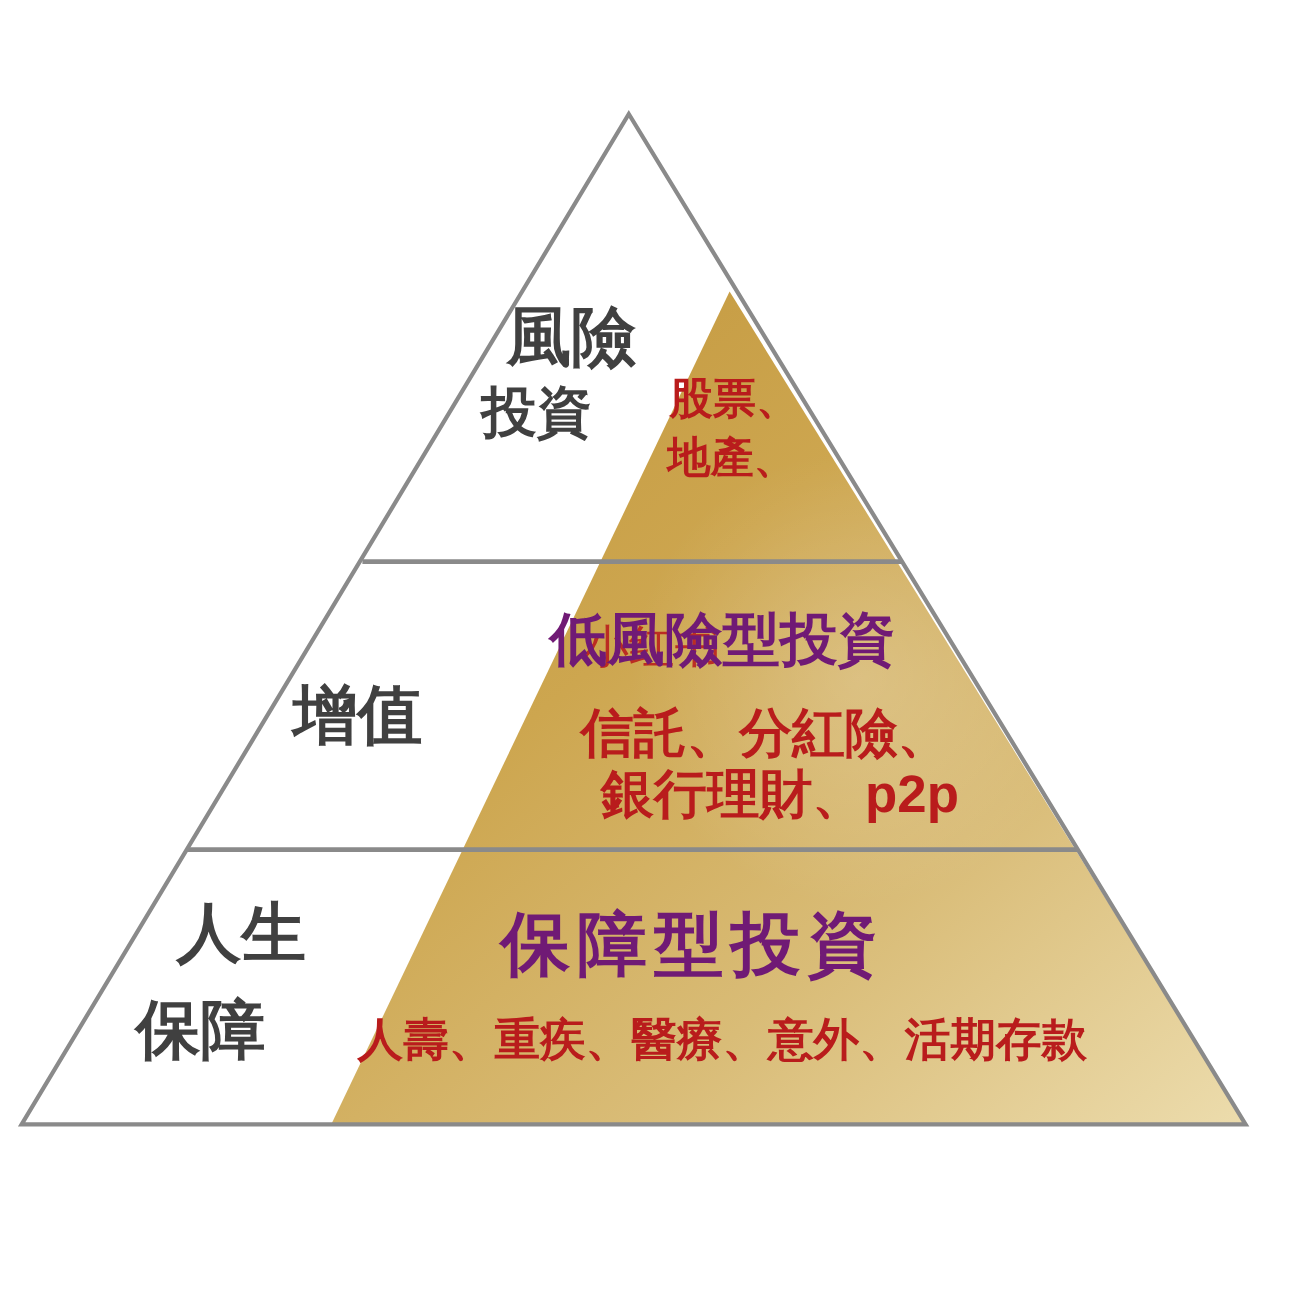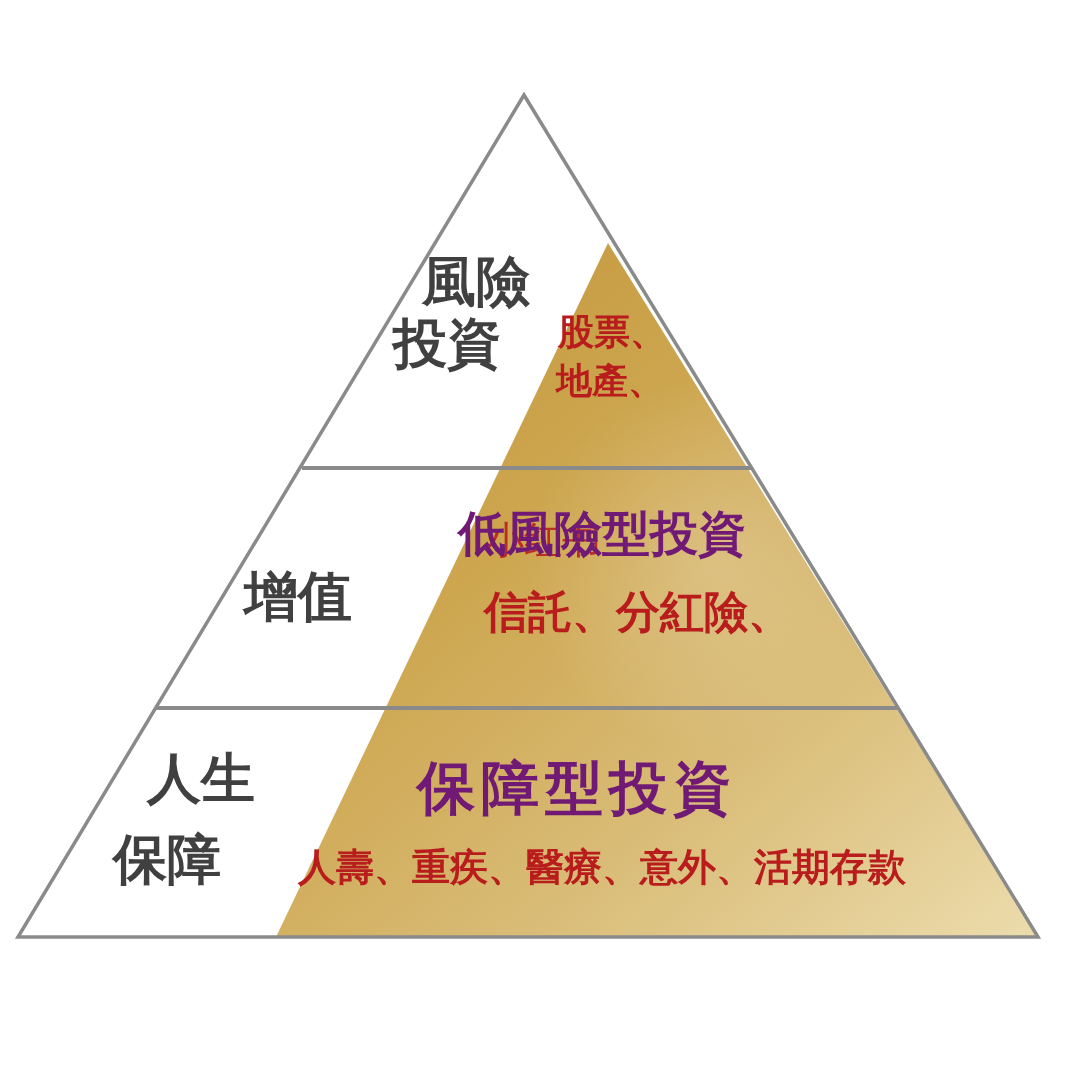--- a/index.html
+++ b/index.html
@@ -64,31 +64,32 @@
     <polygon points="608,243 1038,937 276,937" fill="url(#midGlow)"></polygon>
 
     <line x1="302" y1="468" x2="751" y2="468" stroke-width="4" stroke="#8a8a8a"></line>
 
     <line x1="156" y1="708" x2="898" y2="708" stroke-width="4" stroke="#8a8a8a"></line>
 
     <polygon points="524,95 1038,937 18,937" fill="none" stroke-width="3.5" stroke-linejoin="miter" stroke="#8a8a8a"></polygon>
   </svg>
 
   <div class="txt t-black" style="left:476px; top:281px; font-size:54px;">風險</div>
-  <div class="txt t-black" style="left:447px; top:343px; font-size:54px;">投資</div>
+  <div class="txt t-black" style="left:447px; top:343px; font-size:46px;">投資</div>
 
   <div class="txt t-white" style="left:612px; top:332px; font-size:36px;">股票、</div>
   <div class="txt t-white" style="left:610px; top:381px; font-size:36px;">地產、</div>
 
   <div class="txt t-black" style="left:298px; top:596px; font-size:54px;">增值</div>
 
   <div class="txt t-white watermark" style="left:543px; top:540px; font-size:38px;">小红书</div>
 
   <div class="txt t-dark title-z" style="left:602px; top:534px; font-size:48px;">低風險型投資</div>
   <div class="txt t-white" style="left:638px; top:612px; font-size:44px;">信託、分紅險、</div>
+  <div class="txt t-white" style="left:650px; top:663px; font-size:44px;">銀行理財、p2p</div>
 
   <div class="txt t-black" style="left:201px; top:778px; font-size:54px;">人生</div>
   <div class="txt t-black" style="left:167px; top:859px; font-size:54px;">保障</div>
 
   <div class="txt t-dark title-z" style="left:577px; top:788px; font-size:58px; letter-spacing:6px;">保障型投資</div>
   <div class="txt t-white" style="left:602px; top:867px; font-size:38px;text-align:right;">人壽、重疾、醫療、意外、活期存款</div>
 
 </div>
 
 </body></html>

